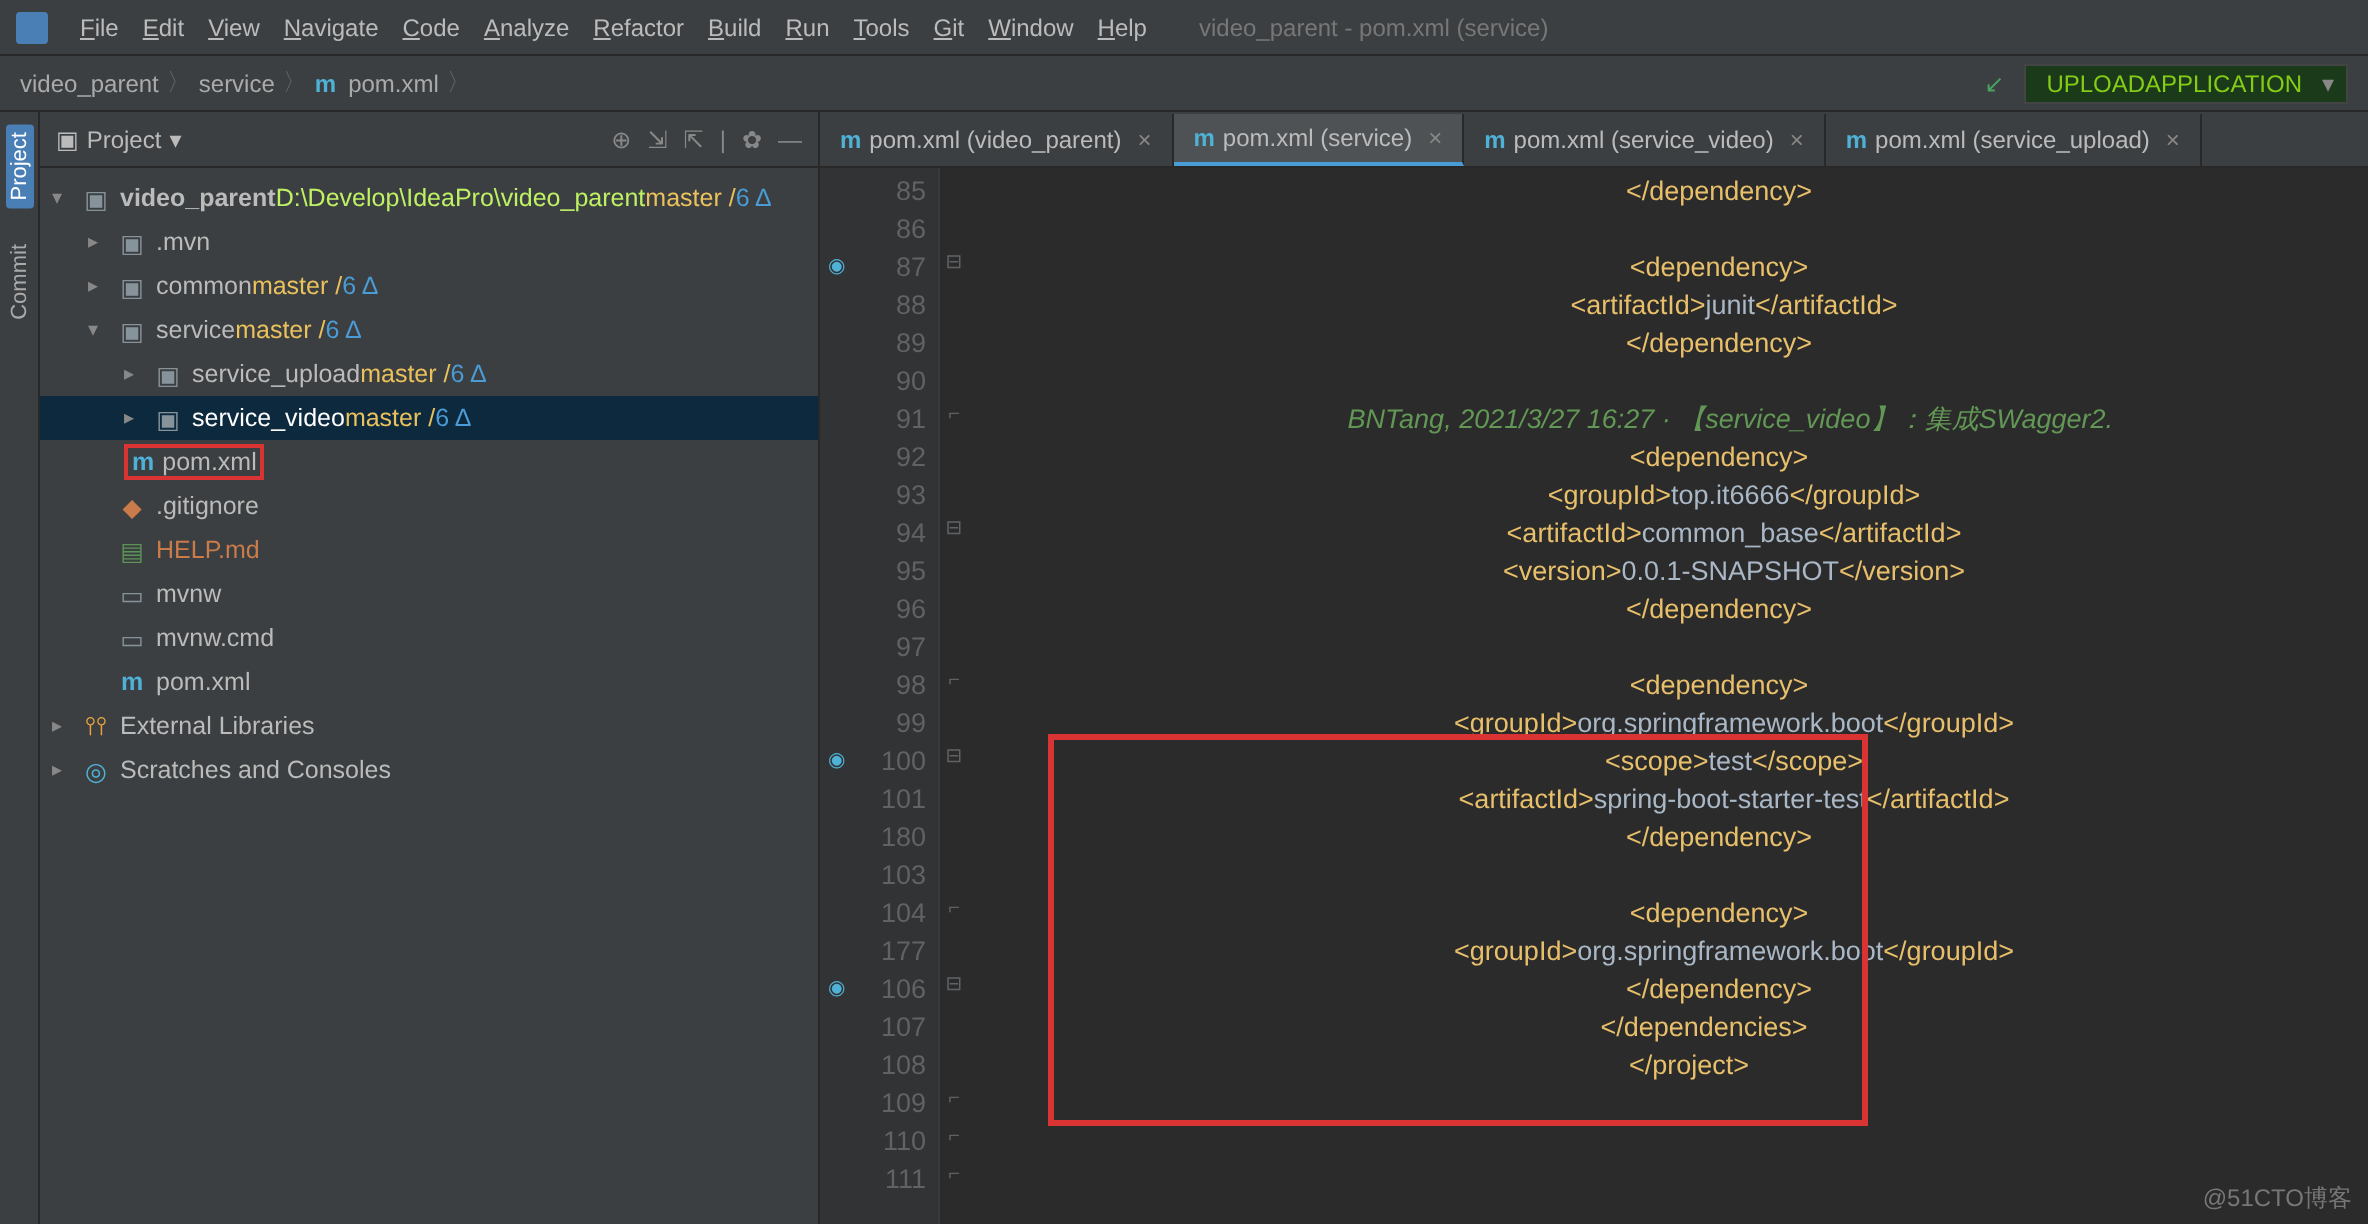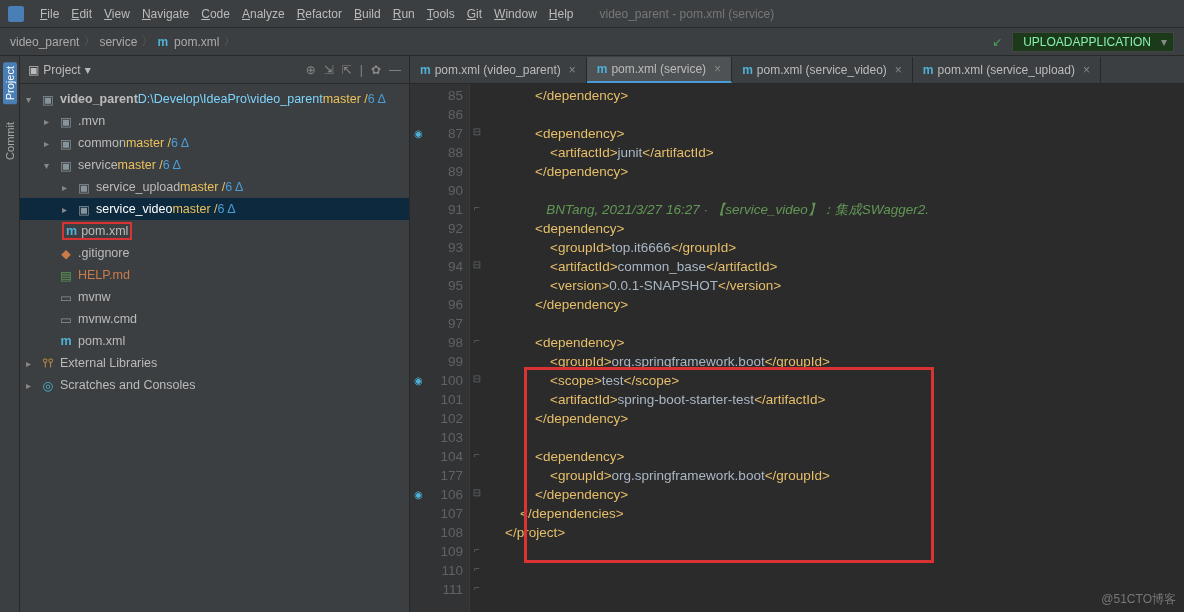--- a/index.html
+++ b/index.html
@@ -8,55 +8,55 @@
 .menubar .logo { width: 16px; height: 16px; background: #4a7fb5; border-radius: 2px; margin-right: 10px; }
 .menubar .menu-item { padding: 0 6px; color: #bbbbbb; cursor: pointer; }
 .menubar .menu-item u { text-decoration: underline; }
 .menubar .title { margin-left: 20px; color: #777; }
 .toolbar { background: #3c3f41; height: 28px; display: flex; align-items: center; justify-content: space-between; padding: 0 10px; border-bottom: 1px solid #282828; }
 .breadcrumb { display: flex; align-items: center; gap: 4px; }
 .breadcrumb span { color: #aaa; }
 .breadcrumb .sep { color: #666; }
 .breadcrumb .m-icon { color: #4fb1d6; font-weight: bold; margin-right: 2px; }
 .toolbar-right { display: flex; align-items: center; gap: 10px; }
-.run-config { background: #1a3a1a; padding: 2px 22px 2px 10px; border: 1px solid #444; color: #86efac; position: relative; }
+.run-config { background: #1a3a1a; padding: 2px 22px 2px 10px; border: 1px solid #444; color: #84cc16; position: relative; }
 .run-config::after { content: "▾"; position: absolute; right: 6px; color: #888; }
 .main { display: flex; height: 556px; }
 .left-gutter { width: 20px; background: #3c3f41; border-right: 1px solid #282828; display: flex; flex-direction: column; align-items: center; padding-top: 6px; gap: 14px; }
 .gutter-tab { writing-mode: vertical-rl; transform: rotate(180deg); font-size: 11px; color: #aaa; cursor: pointer; padding: 4px 1px; }
 .gutter-tab.active { background: #4a7fb5; color: #fff; border-radius: 2px; }
 .sidebar { width: 390px; background: #3c3f41; border-right: 1px solid #282828; }
 .sidebar-header { height: 28px; display: flex; align-items: center; justify-content: space-between; padding: 0 8px; border-bottom: 1px solid #282828; }
 .sidebar-header .title { display: flex; align-items: center; gap: 4px; }
 .sidebar-header .icons { display: flex; gap: 8px; color: #888; }
 .tree { padding: 4px 0; font-size: 12.5px; }
 .tree-row { display: flex; align-items: center; height: 22px; padding-left: 6px; white-space: nowrap; cursor: pointer; }
 .tree-row.selected { background: #0d293e; color: #fff; }
 .tree-row .arrow { width: 14px; color: #888; font-size: 10px; }
 .tree-row .icon { width: 16px; text-align: center; margin-right: 4px; }
 .folder-icon { color: #87939a; }
 .m-file { color: #4fb1d6; font-weight: bold; }
 .branch { color: #eac15c; }
 .delta { color: #4a9cd6; }
-.muted { color: #7dd3fc; }
+.muted { color: #bef264; }
 .hl-box { border: 2px solid #d93333; padding: 0 2px; }
 .editor-area { flex: 1; display: flex; flex-direction: column; background: #2b2b2b; }
 .tabs { height: 28px; background: #3c3f41; display: flex; align-items: flex-end; border-bottom: 1px solid #282828; }
 .tab { display: flex; align-items: center; height: 26px; padding: 0 10px; background: #3c3f41; color: #bbb; border-right: 1px solid #282828; gap: 4px; cursor: pointer; font-size: 12px; }
 .tab.active { background: #4e5254; border-bottom: 2px solid #4a9cd6; }
 .tab .m-icon { color: #4fb1d6; font-weight: bold; }
 .tab .close { color: #888; margin-left: 4px; }
 .code { flex: 1; display: flex; font-family: "Consolas", "Courier New", monospace; font-size: 13.5px; line-height: 19px; overflow: hidden; position: relative; }
 .gutter { width: 60px; text-align: right; color: #606366; padding: 2px 6px 2px 2px; user-select: none; background: #313335; border-right: 1px solid #3a3a3a; position: relative; }
 .gutter div { height: 19px; position: relative; }
 .gutter .marker { position: absolute; left: 2px; color: #4fb1d6; font-size: 10px; }
 .fold-col { width: 14px; background: #2b2b2b; }
 .fold-col div { height: 19px; text-align: center; color: #606366; font-size: 10px; }
 .code-lines { flex: 1; padding: 2px 0 2px 6px; position: relative; }
-.code-lines div { height: 19px; white-space: pre; }
+.code-lines div { height: 19px; white-space: pre; text-align: center; }
 .t-tag { color: #e8bf6a; }
 .t-val { color: #a9b7c6; }
 .t-cmt { color: #808080; font-style: italic; }
 .t-cmt2 { color: #629755; font-style: italic; }
 .red-box { position: absolute; border: 3px solid #d93333; pointer-events: none; }
 .watermark { position: absolute; right: 8px; bottom: 4px; color: #777; font-size: 12px; }
 .arrow-icon { color: #49a05f; }
 </style>
 </head>
 <body>
@@ -151,21 +151,21 @@
           <div>92</div>
           <div>93</div>
           <div>94</div>
           <div>95</div>
           <div>96</div>
           <div>97</div>
           <div>98</div>
           <div>99</div>
           <div><span class="marker">◉</span>100</div>
           <div>101</div>
-          <div>102</div>
+          <div>180</div>
           <div>103</div>
           <div>104</div>
           <div>177</div>
           <div><span class="marker">◉</span>106</div>
           <div>107</div>
           <div>108</div>
           <div>109</div>
           <div>110</div>
           <div>111</div>
         </div>

